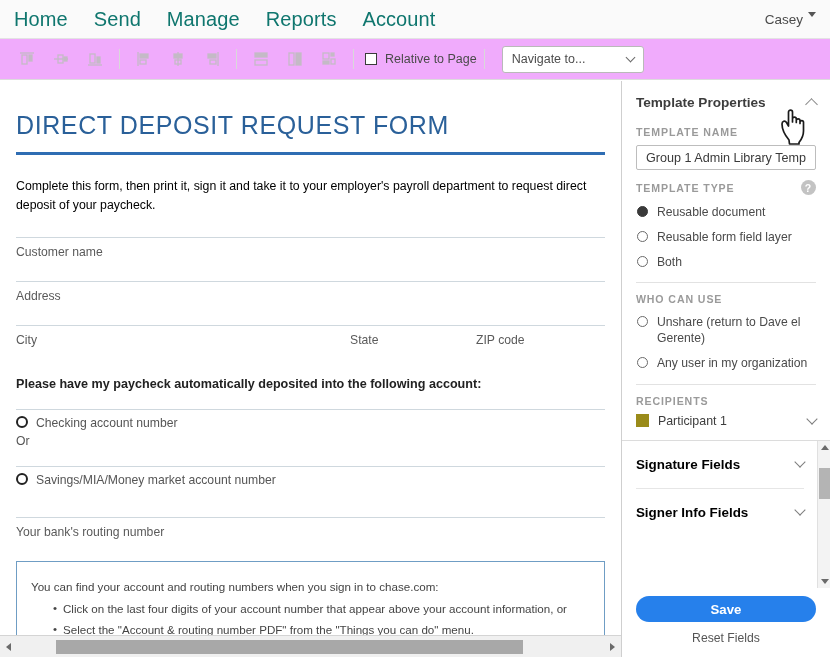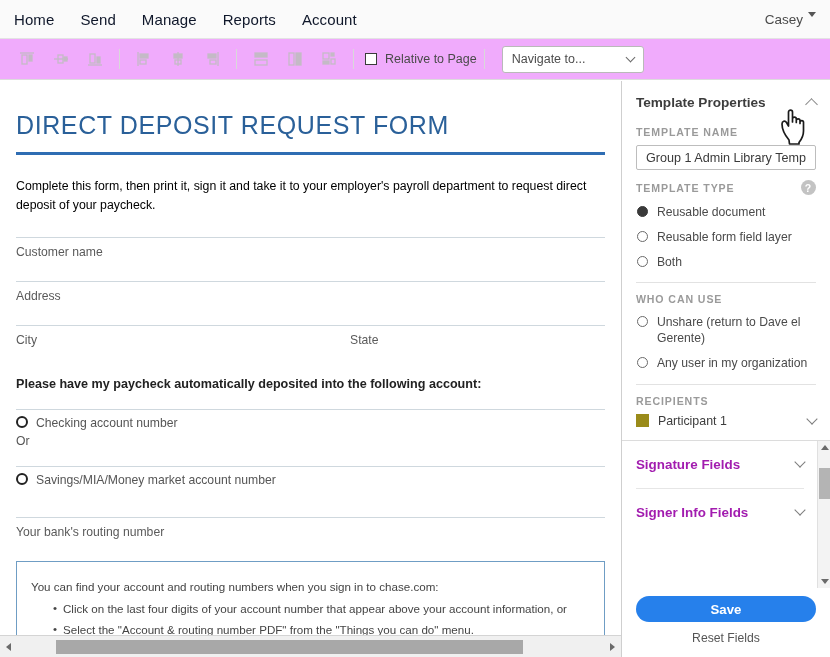--- a/index.html
+++ b/index.html
@@ -13,21 +13,21 @@
   }
   .app { position:relative; width:830px; height:657px; background:#fff; }
 
   
   .topnav {
     height: 39px; background:#fafafa; border-bottom:1px solid #e3e3e3;
     display:flex; align-items:center; padding: 0 14px;
   }
   .topnav .nav-items { display:flex; align-items:center; gap:26px; }
   .topnav .nav-item {
-    font-size: 15px; color:#0f172a; cursor:pointer; letter-spacing:.1px;
+    font-size: 20px; color:#0f766e; cursor:pointer; letter-spacing:.1px;
   }
   .topnav .spacer { flex:1; }
   .user-menu { display:flex; align-items:flex-start; gap:5px; font-size:13.5px; color:#4a4a4a; cursor:pointer; }
   .caret-down { width:0;height:0;border-left:4px solid transparent;border-right:4px solid transparent;border-top:5px solid #555; }
 
   
   .toolbar {
     height:41px; background:#f0abfc; border-bottom:1px solid #dcdcdc;
     display:flex; align-items:center; padding-left:10px; gap:0px;
   }
@@ -137,21 +137,21 @@
   .swatch { width:13px;height:13px; background:#9a8b1a; flex:0 0 auto; }
   .recip-name { font-size:12.4px; color:#3d3d3d; flex:1; }
   .chev-d { width:8px;height:8px;border-right:1.7px solid #7d7d7d;border-bottom:1.7px solid #7d7d7d;
             transform:rotate(45deg); margin-top:-4px; cursor:pointer; }
 
   .fields-area { position:relative; flex:1; border-top:1px solid #dcdcdc; margin-top:12px; overflow:hidden; }
   .fsec {
     display:flex; align-items:center; justify-content:space-between;
     padding: 16px 26px 16px 14px; cursor:pointer;
   }
-  .fsec-title { font-size:13.4px; font-weight:bold; color:#a21caf; }
+  .fsec-title { font-size:13.4px; font-weight:bold; color:#000000; }
   .fsec-div { height:1px; background:#e6e6e6; margin: 0 26px 0 14px; }
 
   .vscroll { position:absolute; right:0; top:0; bottom:0; width:13px; background:#f3f3f3; border-left:1px solid #e0e0e0; }
   .vs-arrow { width:13px;height:13px;display:flex;align-items:center;justify-content:center;cursor:pointer; }
   .tri-u { width:0;height:0;border-left:4px solid transparent;border-right:4px solid transparent;border-bottom:5px solid #6a6a6a; }
   .tri-dn { width:0;height:0;border-left:4px solid transparent;border-right:4px solid transparent;border-top:5px solid #6a6a6a; }
   .vs-thumb { position:absolute; left:1px; top:27px; width:11px; height:31px; background:#b4b4b4; cursor:pointer; }
   .vs-bot { position:absolute; bottom:0; left:0; }
 
   .panel-foot { padding: 8px 14px 12px 14px; background:#fff; }
@@ -296,20 +296,21 @@
         <div class="fld">
           <div class="fld-line"></div>
           <div class="fld-label">Address</div>
         </div>
 
         <div class="fld">
           <div class="fld-line"></div>
           <div class="fld-row">
             <div class="c1 fld-label">City</div>
             <div class="c2 fld-label">State</div>
+            <div class="c3 fld-label">ZIP code</div>
           </div>
         </div>
 
         <div class="sec-head">Please have my paycheck automatically deposited into the following account:</div>
 
         <div class="radio-row">
           <div class="fld-line"></div>
           <div class="radio-line">
             <span class="radio-o"></span>
             <span class="radio-txt">Checking account number</span>

